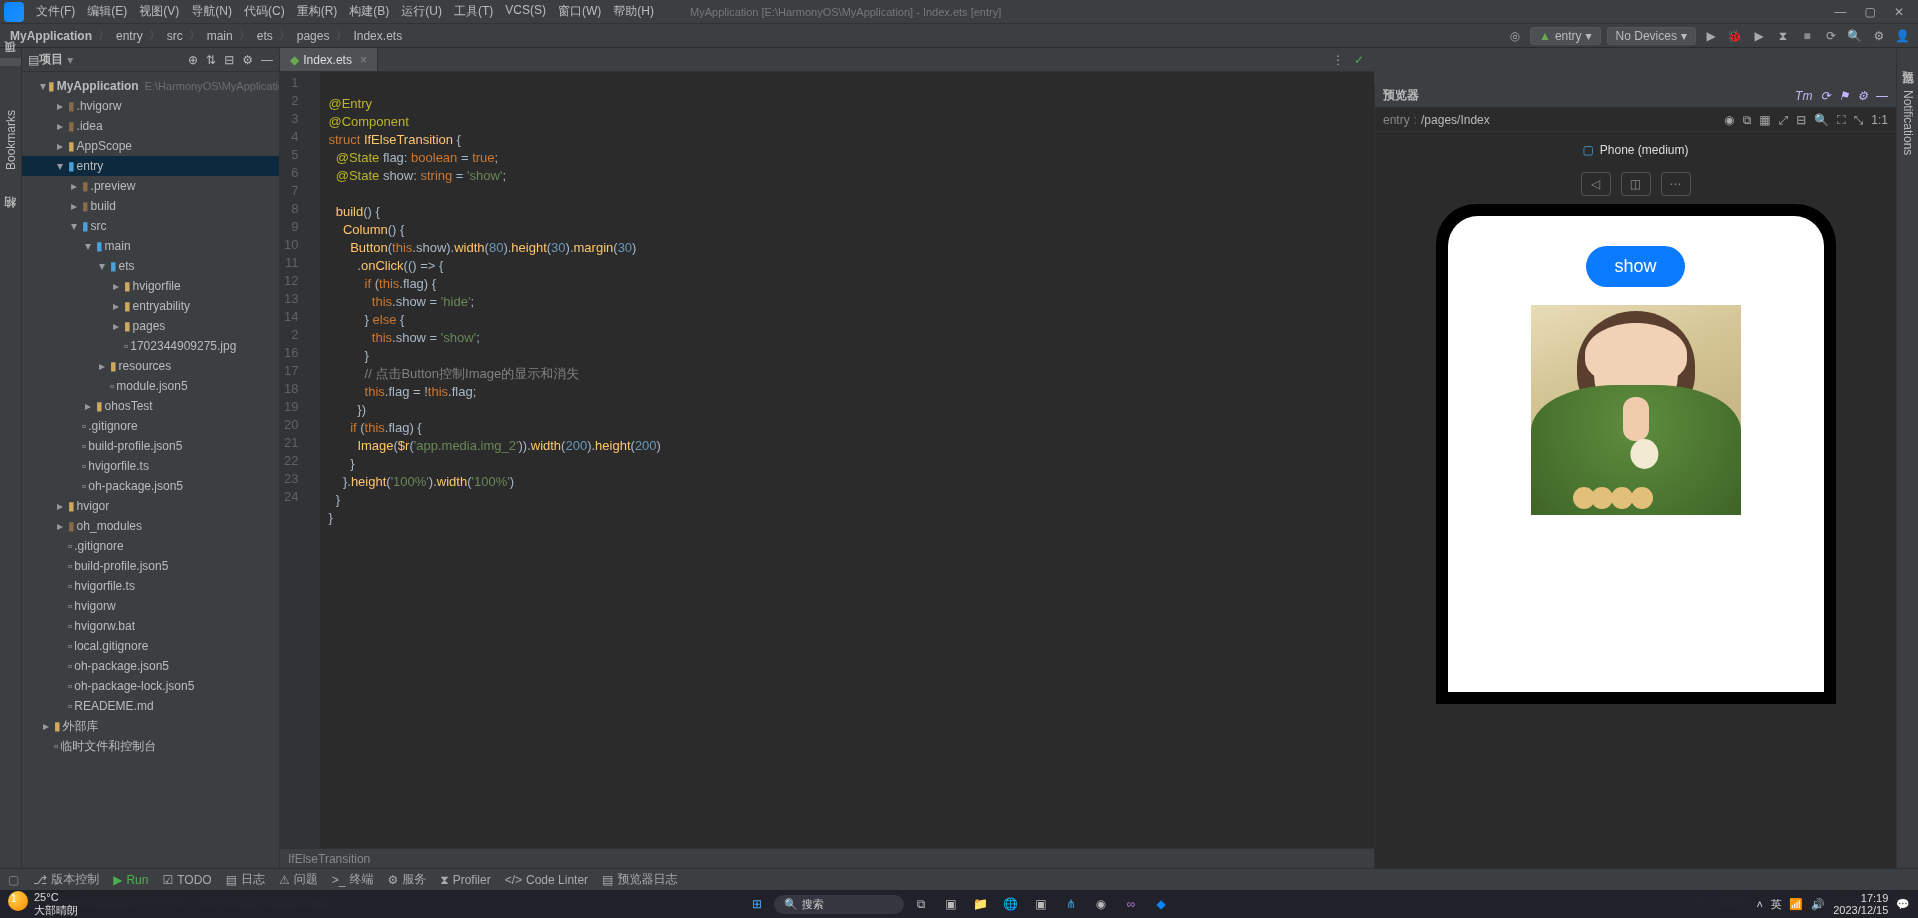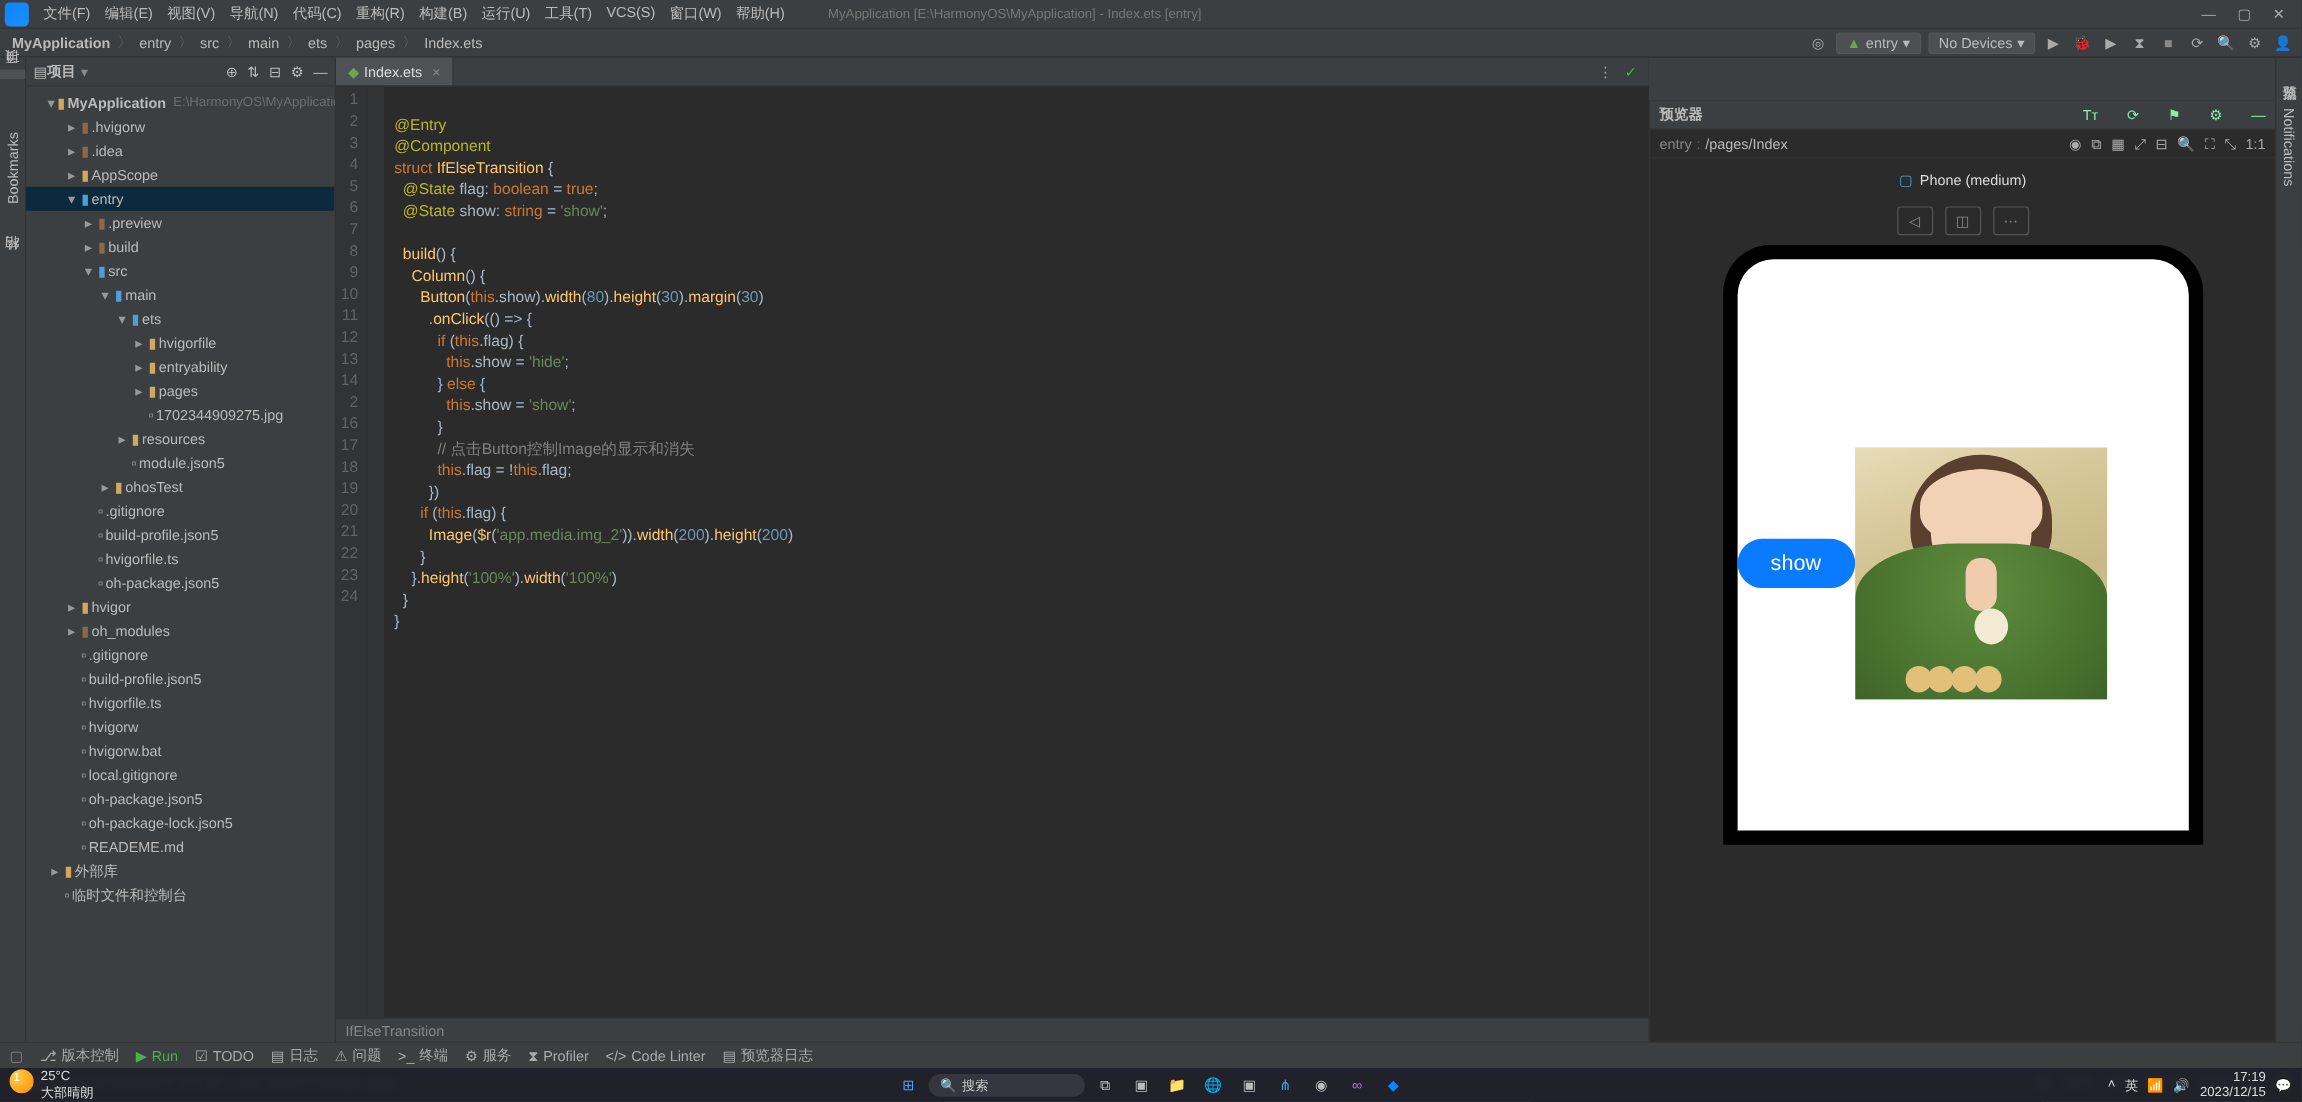--- a/index.html
+++ b/index.html
@@ -63,31 +63,31 @@
 .str { color: #6a8759; }
 .num { color: #6897bb; }
 .cmt { color: #808080; }
 .fn { color: #ffc66d; }
 .editor-status { height: 20px; background: #3c3f41; border-top: 1px solid #323232; display: flex; align-items: center; padding: 0 8px; color: #888; }
 
 
 .preview { width: 522px; background: #2b2b2b; border-left: 1px solid #323232; display: flex; flex-direction: column; margin-top: 36px; }
 .preview-header { height: 24px; background: #3c3f41; display: flex; align-items: center; border-bottom: 1px solid #323232; padding: 0 8px; }
 .preview-header .label { font-weight: bold; }
-.preview-header .tools { margin-left: auto; display: flex; gap: 24px; color: #86efac; }
+.preview-header .tools { margin-left: auto; display: flex; gap: 8px; color: #c4b5fd; font-style: italic; }
 .preview-path { height: 24px; display: flex; align-items: center; padding: 0 8px; color: #bbb; border-bottom: 1px solid #323232; }
 .preview-path .key { color: #888; }
 .preview-path .tools { margin-left: auto; display: flex; gap: 8px; color: #aaa; }
 .device-bar { height: 36px; display: flex; align-items: center; justify-content: center; gap: 10px; color: #ddd; }
 .device-chip { display: flex; align-items: center; gap: 6px; }
 .nav-arrows { display: flex; gap: 10px; justify-content: center; padding: 4px 0 8px; color: #888; }
 .nav-arrows .btn { width: 30px; height: 24px; border: 1px solid #555; border-radius: 3px; display: flex; align-items: center; justify-content: center; cursor:pointer; }
 .phone-wrap { flex: 1; display: flex; justify-content: center; align-items: flex-start; overflow: hidden; }
 .phone { width: 400px; height: 500px; background: #000; border-radius: 40px 40px 0 0; padding: 12px; }
-.screen { width: 100%; height: 100%; background: #fff; border-radius: 30px 30px 0 0; display: flex; flex-direction: row; align-items: center; padding-top: 30px; overflow:hidden; }
+.screen { width: 100%; height: 100%; background: #fff; border-radius: 30px 30px 0 0; display: flex; flex-direction: column; align-items: center; padding-top: 30px; overflow:hidden; }
 .show-btn { background: #0a7aff; color: #fff; border: none; border-radius: 22px; padding: 10px 28px; font-size: 18px; cursor:pointer; }
 .img-box { width: 210px; height: 210px; margin-top: 18px; overflow: hidden; background: #dcd0b0; position: relative; }
 .img-box .bg { position:absolute; inset:0; background: linear-gradient(160deg,#e8dcb8 0%, #d6c798 30%, #c8b887 60%, #dacfa0 100%); }
 .img-box .sweater { position:absolute; left:0; right:0; bottom:0; height:62%; background: radial-gradient(circle at 50% 30%, #5f8d3e 0%, #4b7530 60%, #3e6427 100%); border-radius: 40% 40% 0 0 / 35% 35% 0 0; }
 .img-box .face { position:absolute; left:50%; top:18px; transform:translateX(-50%); width:84px; height:96px; background:#f2d2b7; border-radius:50% 50% 46% 46%; }
 .img-box .hair { position:absolute; left:50%; top:6px; transform:translateX(-50%); width:118px; height:110px; background:#5a3e2e; border-radius:50% 50% 42% 42%; z-index:-0; }
 .img-box .hair::after { content:""; position:absolute; left:8px; top:12px; width:102px; height:62px; background:#f2d2b7; border-radius:50% 50% 40% 40%; }
 .img-box .hand { position:absolute; left:50%; top:92px; transform:translateX(-50%); width:26px; height:44px; background:#f0ccad; border-radius:12px; }
 .img-box .toy { position:absolute; left:50%; bottom:46px; transform:translateX(-20%); width:28px; height:30px; background:#f3ead4; border-radius:50%; }
 .img-box .cookies { position:absolute; left:20%; bottom:4px; width:90px; height:26px; }

